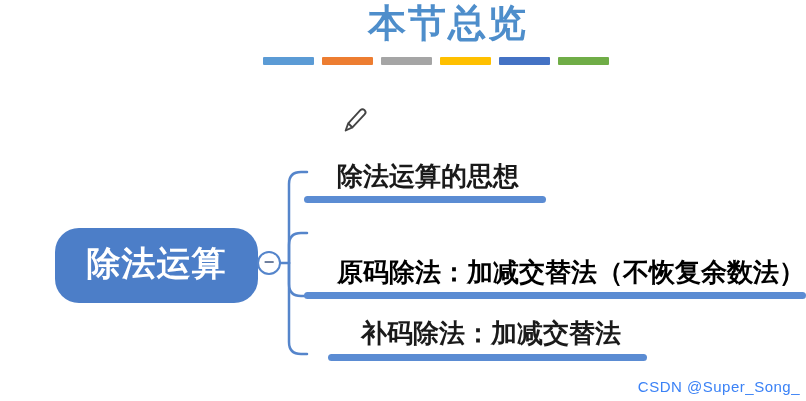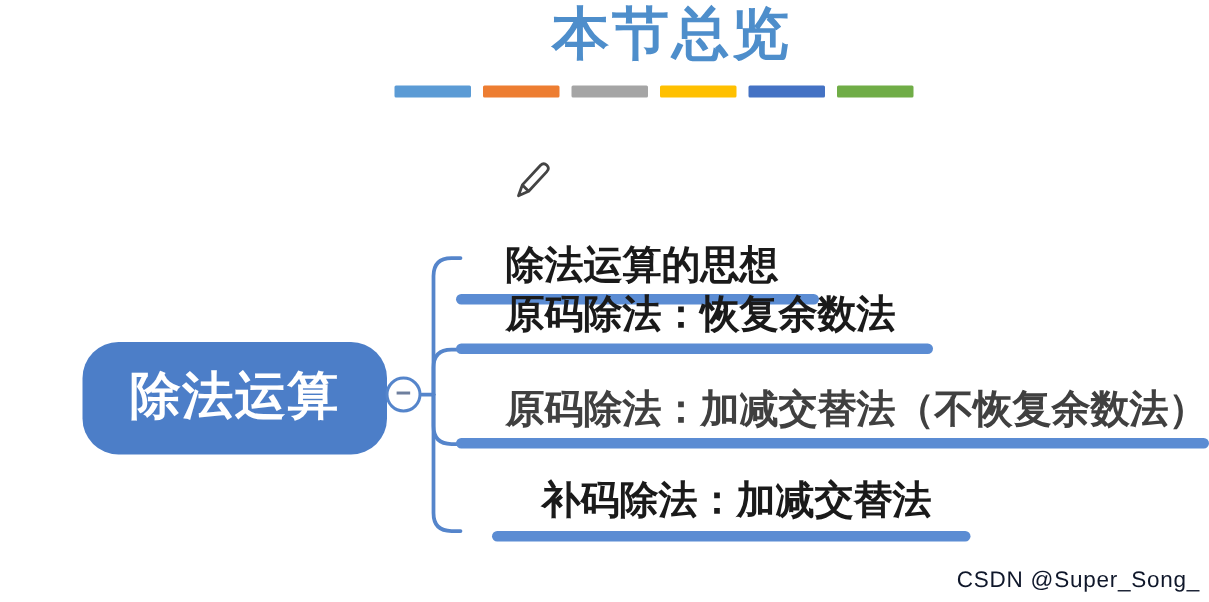--- a/index.html
+++ b/index.html
@@ -128,30 +128,26 @@
 
   <svg class="pencil-icon" viewBox="0 0 24 24" xmlns="http://www.w3.org/2000/svg">
     <path d="M4 21 L6.2 14.8 L16.6 3.6 Q18.4 1.8 20.2 3.6 Q22 5.4 20.2 7.2 L9.8 18.4 Z M6.2 14.8 L9.8 18.4" fill="none" stroke-width="1.6" stroke-linejoin="round" stroke-linecap="round" stroke="#444444"></path>
   </svg>
 
   <div class="branch branch-1">
     <span class="branch-label" style="color: rgb(26, 26, 26);">除法运算的思想</span>
     <div class="branch-line" style="background-color: rgb(91, 140, 211);"></div>
   </div>
 
-  <div class="branch branch-2">
-    <span class="branch-label" style="color: rgb(26, 26, 26);">原码除法：恢复余数法</span>
-    <div class="branch-line" style="background-color: rgb(91, 140, 211);"></div>
-  </div>
 
   <div class="branch branch-3">
-    <span class="branch-label" style="color: #404040;">原码除法：加减交替法（不恢复余数法）</span>
+    <span class="branch-label" style="color: #000000;">原码除法：加减交替法（不恢复余数法）</span>
     <div class="branch-line" style="background-color: rgb(91, 140, 211);"></div>
   </div>
 
   <div class="branch branch-4">
     <span class="branch-label" style="color: rgb(26, 26, 26);">补码除法：加减交替法</span>
     <div class="branch-line" style="background-color: rgb(91, 140, 211);"></div>
   </div>
 
-  <div class="watermark" style="color: #0f172a;">CSDN @Super_Song_</div>
+  <div class="watermark" style="color: #3b82f6;">CSDN @Super_Song_</div>
 
 </div>
 
 </body></html>

